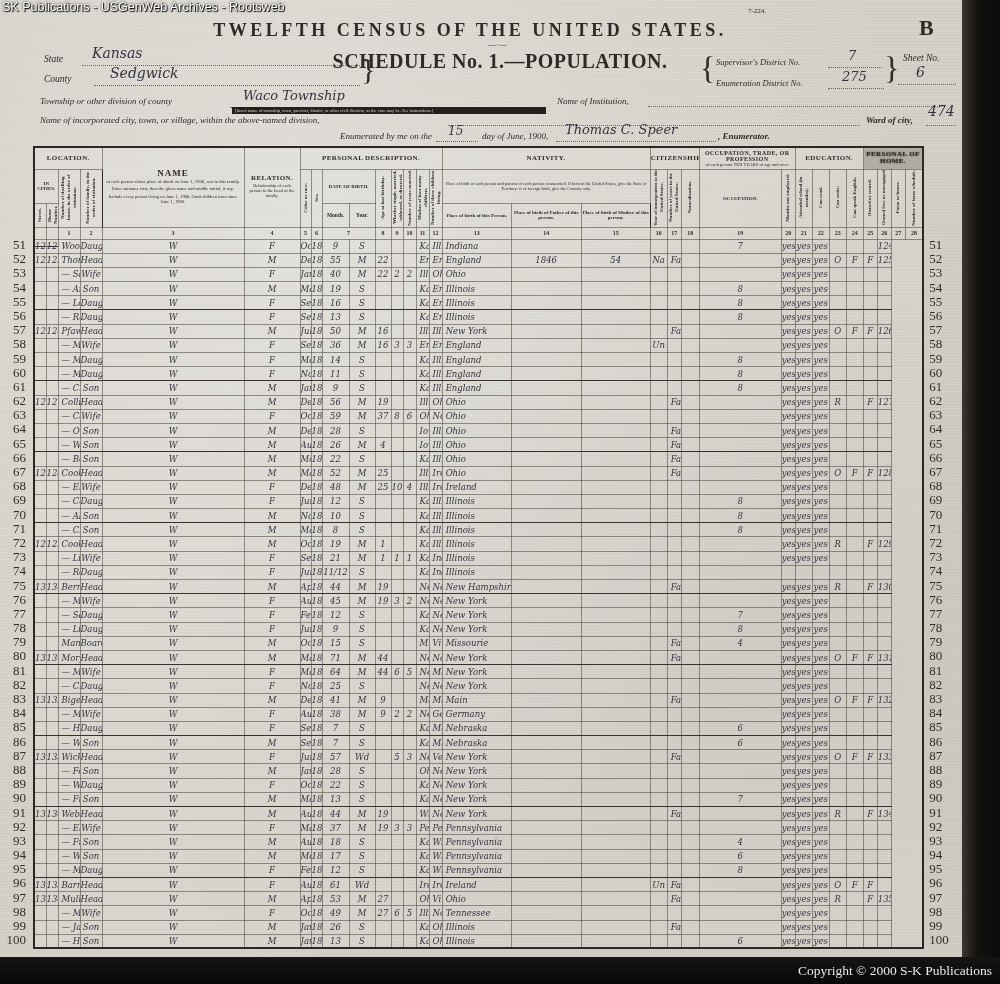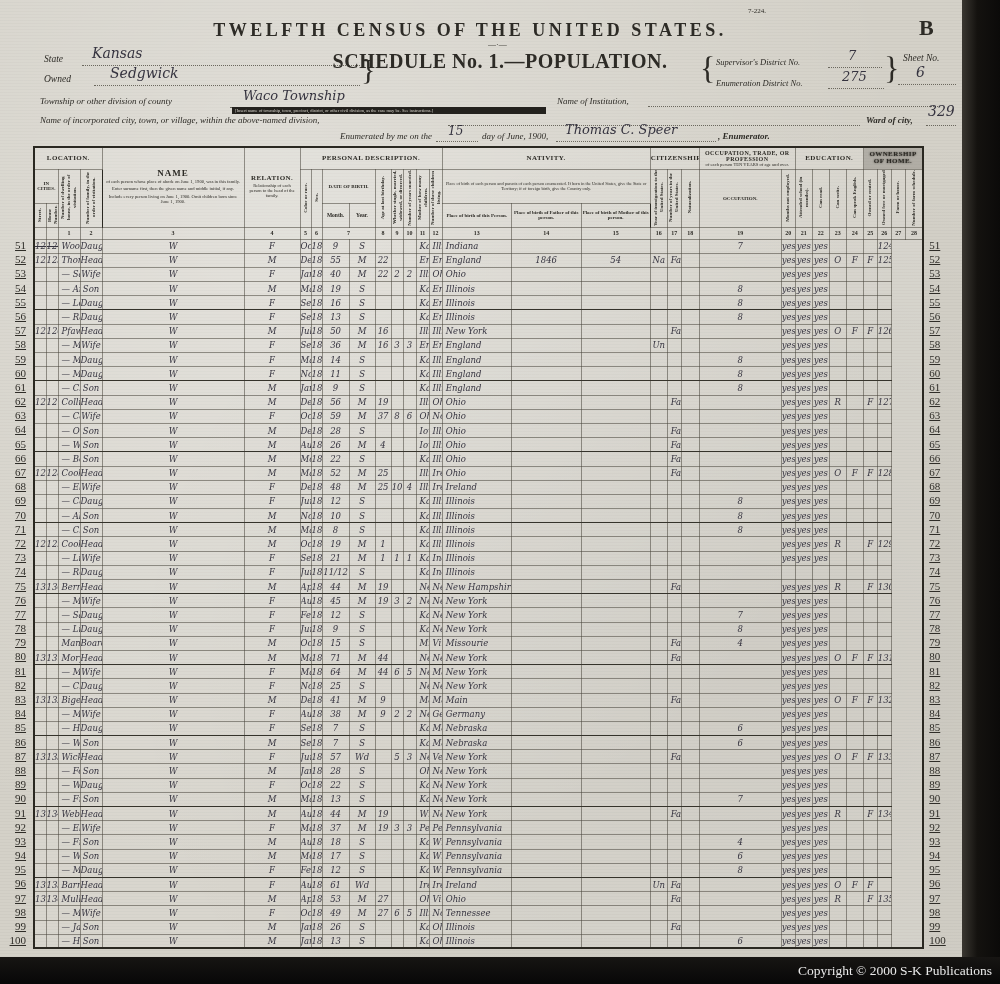--- a/index.html
+++ b/index.html
@@ -20,21 +20,21 @@
   
   .pr{position:absolute;color:#2d2b26;}
   .it{font-style:italic;}
   .hw{font-family:"DejaVu Serif",serif;font-style:italic;color:#35333f;}
   .dl{position:absolute;border-bottom:1px dotted #6b685e;height:1px;}
   .brace{position:absolute;color:#2d2b26;font-weight:normal;}
   .note-bar{position:absolute;background:#23211d;color:#d8d5cc;font-size:4.5px;line-height:7px;
          padding:0 3px;white-space:nowrap;overflow:hidden;}
   
   .zone{position:absolute;left:0;top:146px;width:962px;display:flex;align-items:flex-start;}
-  .gut{width:38px;box-sizing:border-box;padding-top:92px;color:#2f2d28;font-size:11px;text-decoration:underline;}
+  .gut{width:38px;box-sizing:border-box;padding-top:92px;color:#2f2d28;font-size:13px;}
   .gut.l{text-align:right;padding-right:7px;}
   .gut.r{width:44px;text-align:left;padding-left:5px;}
   .gut div{height:14.2px;line-height:14.2px;}
   table.census{border-collapse:collapse;table-layout:fixed;width:880px;border:2px solid #2a2821;
          background:rgba(255,255,255,.12);}
   .census th,.census td{border:1px solid rgba(72,69,60,.55);padding:0;margin:0;overflow:hidden;
          text-align:center;vertical-align:middle;box-sizing:border-box;}
   .census th{font-weight:bold;color:#2d2b26;}
   .gl{border-left:1.5px solid #2a2821 !important;}
   tr.t1 th{height:22px;font-size:7px;letter-spacing:.4px;line-height:1;}
@@ -58,32 +58,33 @@
   
   .hw.h13{font-size:13px;} .hw.h12{font-size:12px;} .hw.h14{font-size:14px;}
 </style>
 </head>
 <body>
 
 <div id="stage">
   <div class="paper"></div>
   <div class="edge-right"></div>
   <div class="band-bottom"></div>
+  <div class="credit-top">SK Publications - USGenWeb Archives - Rootsweb</div>
   <div class="copyright">Copyright © 2000 S-K Publications</div>
 
   <div>
     <div class="pr" style="left:748px;top:7px;font-size:7px;">7-224.</div>
     <div class="pr" style="left:0;right:60px;top:20px;text-align:center;font-size:18px;font-weight:bold;letter-spacing:3.5px;">TWELFTH CENSUS OF THE UNITED STATES.</div>
     <div class="pr" style="left:919px;top:15px;font-size:22px;font-weight:bold;">B</div>
     <div class="pr" style="left:488px;top:40px;font-size:8px;">—·—</div>
 
     <div class="pr it" style="left:44px;top:54px;font-size:9.5px;">State</div>
     <div class="hw h14" style="position:absolute;left:92px;top:45px;">Kansas</div>
     <div class="dl" style="left:82px;top:64px;width:278px;"></div>
-    <div class="pr it" style="left:44px;top:74px;font-size:9.5px;">Owned</div>
+    <div class="pr it" style="left:44px;top:74px;font-size:9.5px;">County</div>
     <div class="hw h14" style="position:absolute;left:110px;top:65px;font-style:italic;">Sedgwick</div>
     <div class="dl" style="left:94px;top:84px;width:266px;"></div>
     <div class="brace" style="left:361px;top:52px;font-size:30px;">}</div>
 
     <div class="pr" style="left:300px;top:50px;width:400px;text-align:center;font-size:20px;font-weight:bold;letter-spacing:.5px;">SCHEDULE No. 1.—POPULATION.</div>
 
     <div class="brace" style="left:700px;top:50px;font-size:32px;">{</div>
     <div class="pr it" style="left:716px;top:57px;font-size:8.5px;font-style:italic;">Supervisor's District No.</div>
     <div class="hw h13" style="position:absolute;left:848px;top:48px;">7</div>
     <div class="dl" style="left:828px;top:66px;width:54px;"></div>
@@ -107,21 +108,21 @@
     <div class="pr it" style="left:866px;top:115px;font-size:9px;font-weight:bold;">Ward of city,</div>
     <div class="dl" style="left:926px;top:124px;width:30px;"></div>
 
     <div class="pr it" style="left:340px;top:131px;font-size:9px;">Enumerated by me on the</div>
     <div class="hw h12" style="position:absolute;left:448px;top:124px;">15</div>
     <div class="dl" style="left:436px;top:140px;width:42px;"></div>
     <div class="pr it" style="left:482px;top:131px;font-size:9px;">day of June, 1900,</div>
     <div class="hw h13" style="position:absolute;left:565px;top:122px;">Thomas C. Speer</div>
     <div class="dl" style="left:556px;top:140px;width:160px;"></div>
     <div class="pr it" style="left:718px;top:131px;font-size:9px;font-weight:bold;">, Enumerator.</div>
-    <div class="hw h14" style="position:absolute;left:928px;top:103px;">329</div>
+    <div class="hw h14" style="position:absolute;left:928px;top:103px;">474</div>
   </div>
 
   <div class="zone">
     <div class="gut l">
         <div>51</div>
         <div>52</div>
         <div>53</div>
         <div>54</div>
         <div>55</div>
         <div>56</div>
@@ -218,21 +219,21 @@
             <div class="desc">Relationship of each person to the head of the family.</div>
           </th>
           <th colspan="9" class="gl">PERSONAL DESCRIPTION.</th>
           <th colspan="3" class="gl">NATIVITY.</th>
           <th colspan="3" class="gl">CITIZENSHIP.</th>
           <th colspan="2" class="gl">
             <div style="font-size:6px;">OCCUPATION, TRADE, OR PROFESSION</div>
             <div class="sub">of each person TEN YEARS of age and over.</div>
           </th>
           <th colspan="4" class="gl">EDUCATION.</th>
-          <th colspan="4" class="gl own-h">OWNERSHIP OF HOME.</th>
+          <th colspan="4" class="gl own-h">PERSONAL OF HOME.</th>
         </tr>
         <tr class="t2">
           <th colspan="2">IN CITIES.</th>
           <th rowspan="2"><span class="v">Number of dwelling house, in the order of visitation.</span></th>
           <th rowspan="2"><span class="v">Number of family, in the order of visitation.</span></th>
           <th rowspan="2" class="gl"><span class="v">Color or race.</span></th>
           <th rowspan="2"><span class="v">Sex.</span></th>
           <th colspan="2">DATE OF BIRTH.</th>
           <th rowspan="2"><span class="v">Age at last birthday.</span></th>
           <th rowspan="2"><span class="v">Whether single, married, widowed, or divorced.</span></th>

